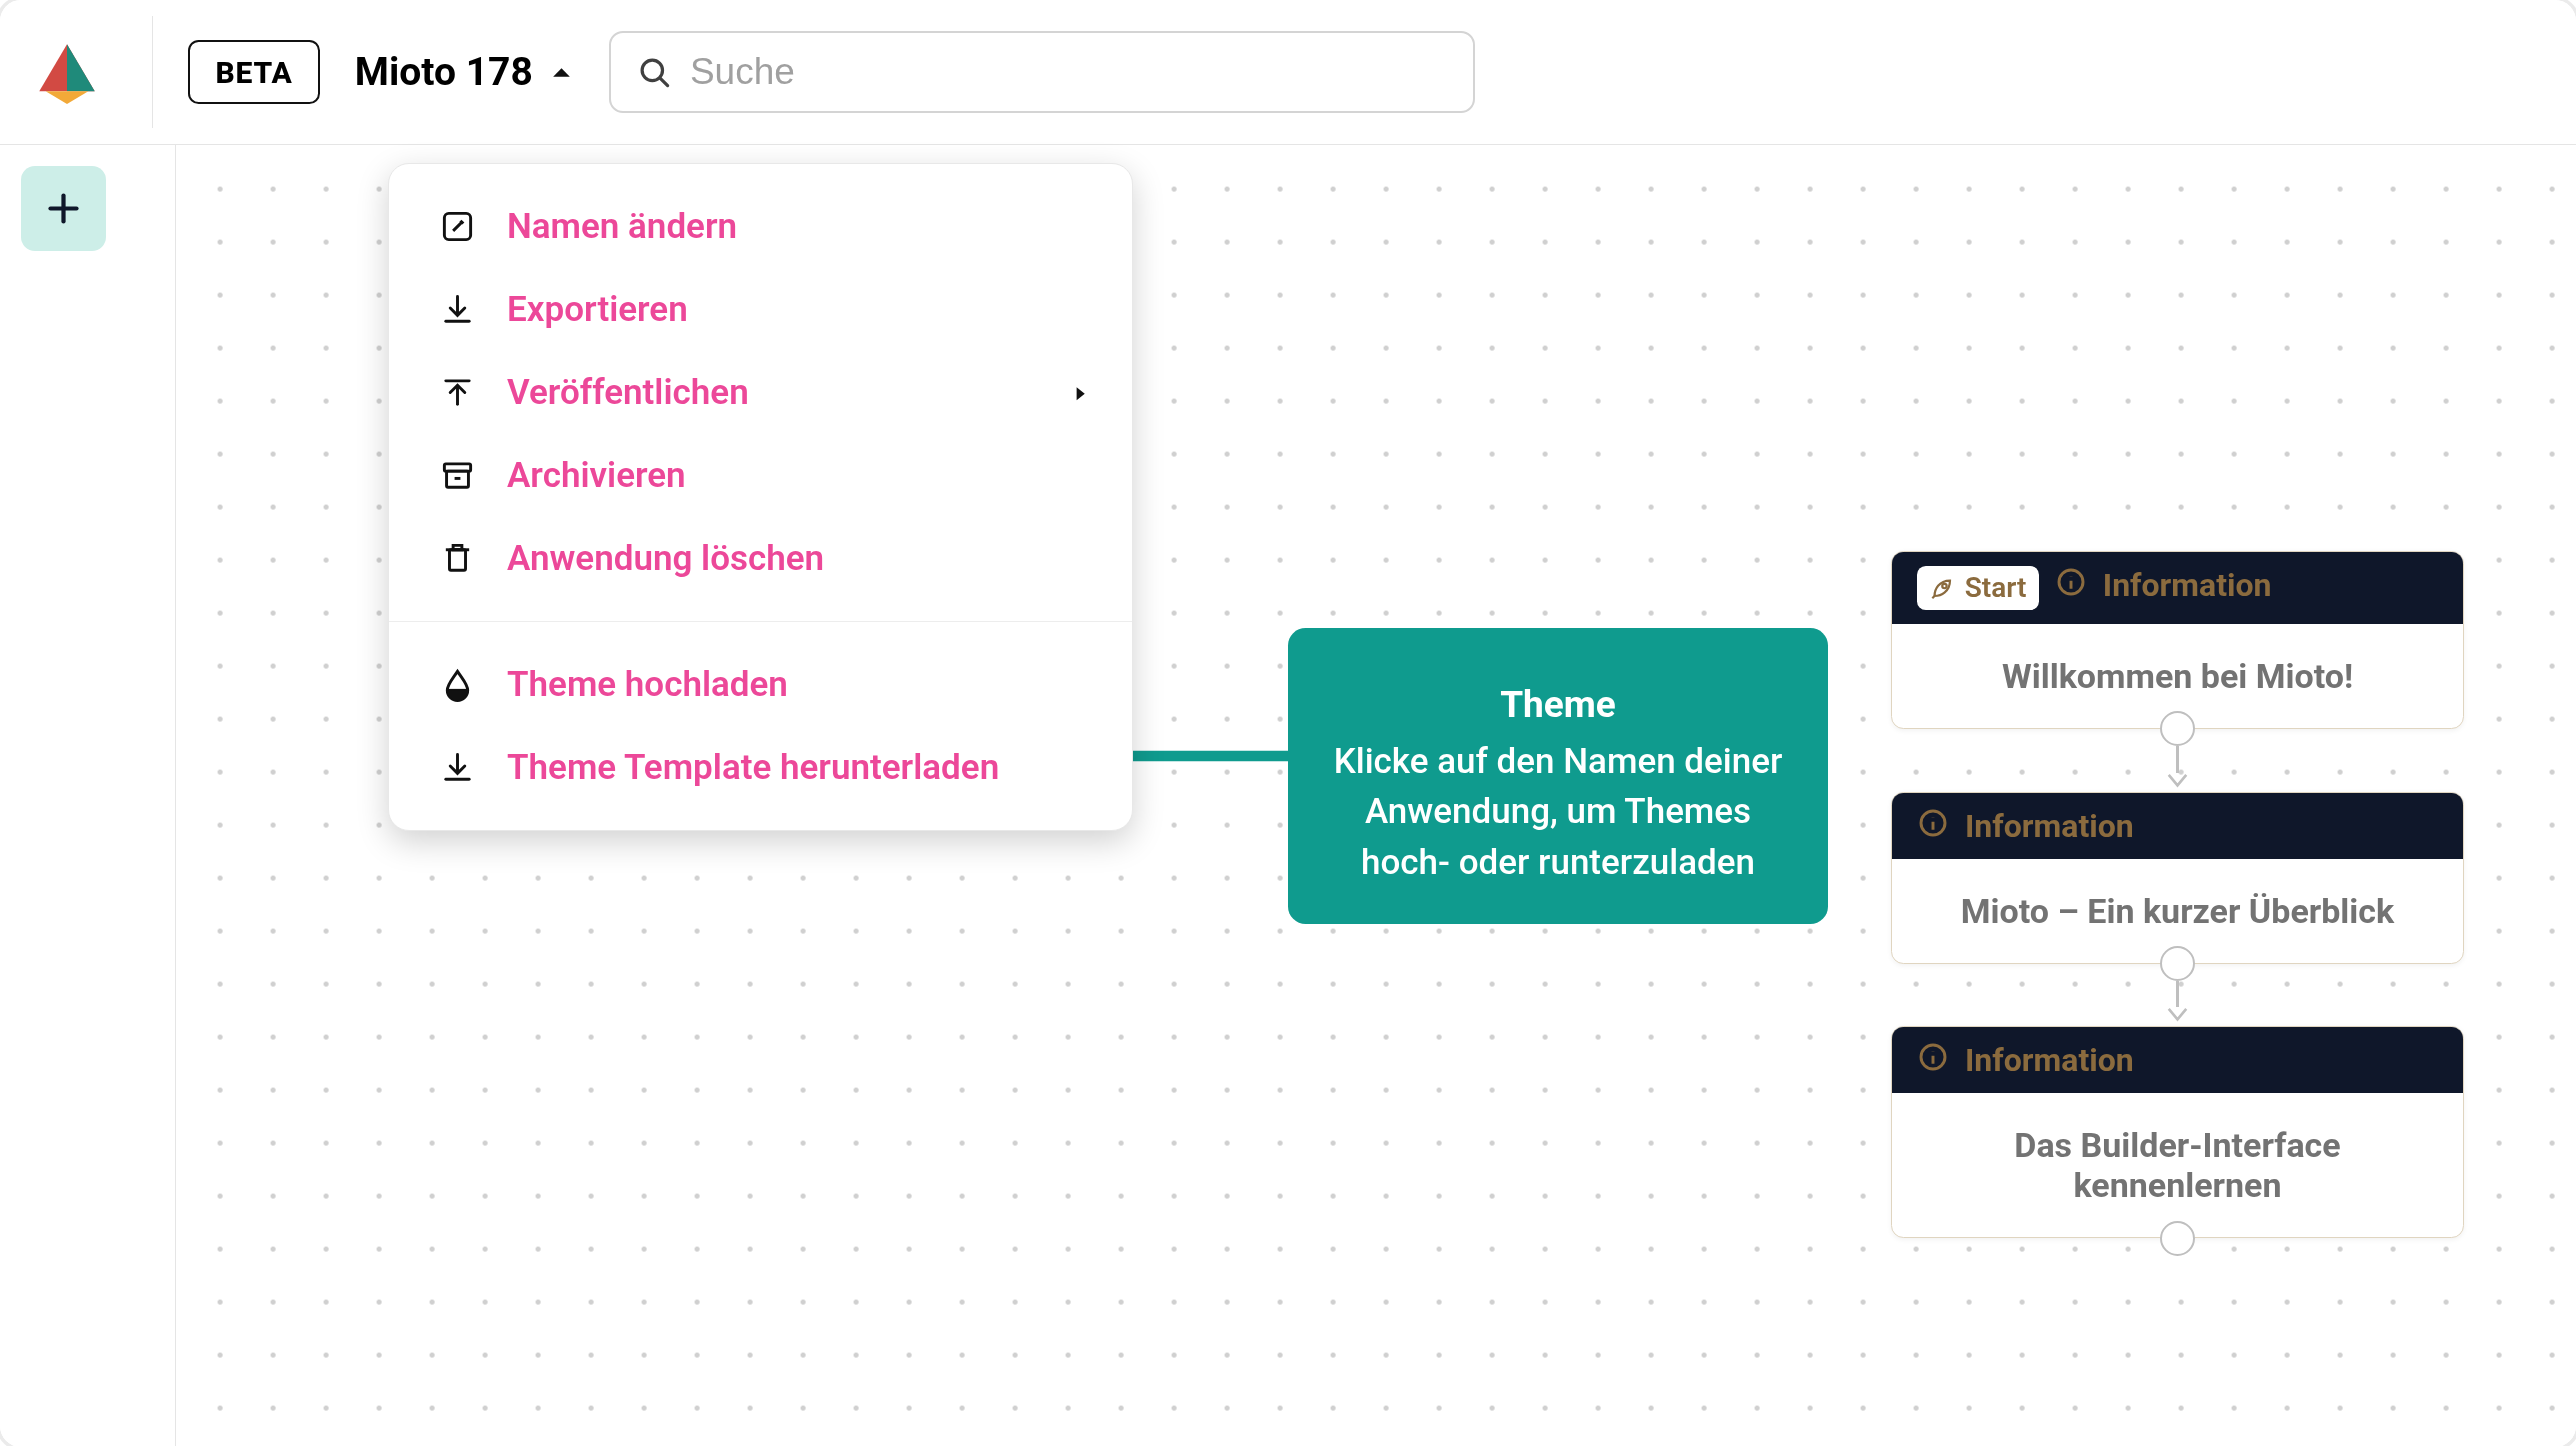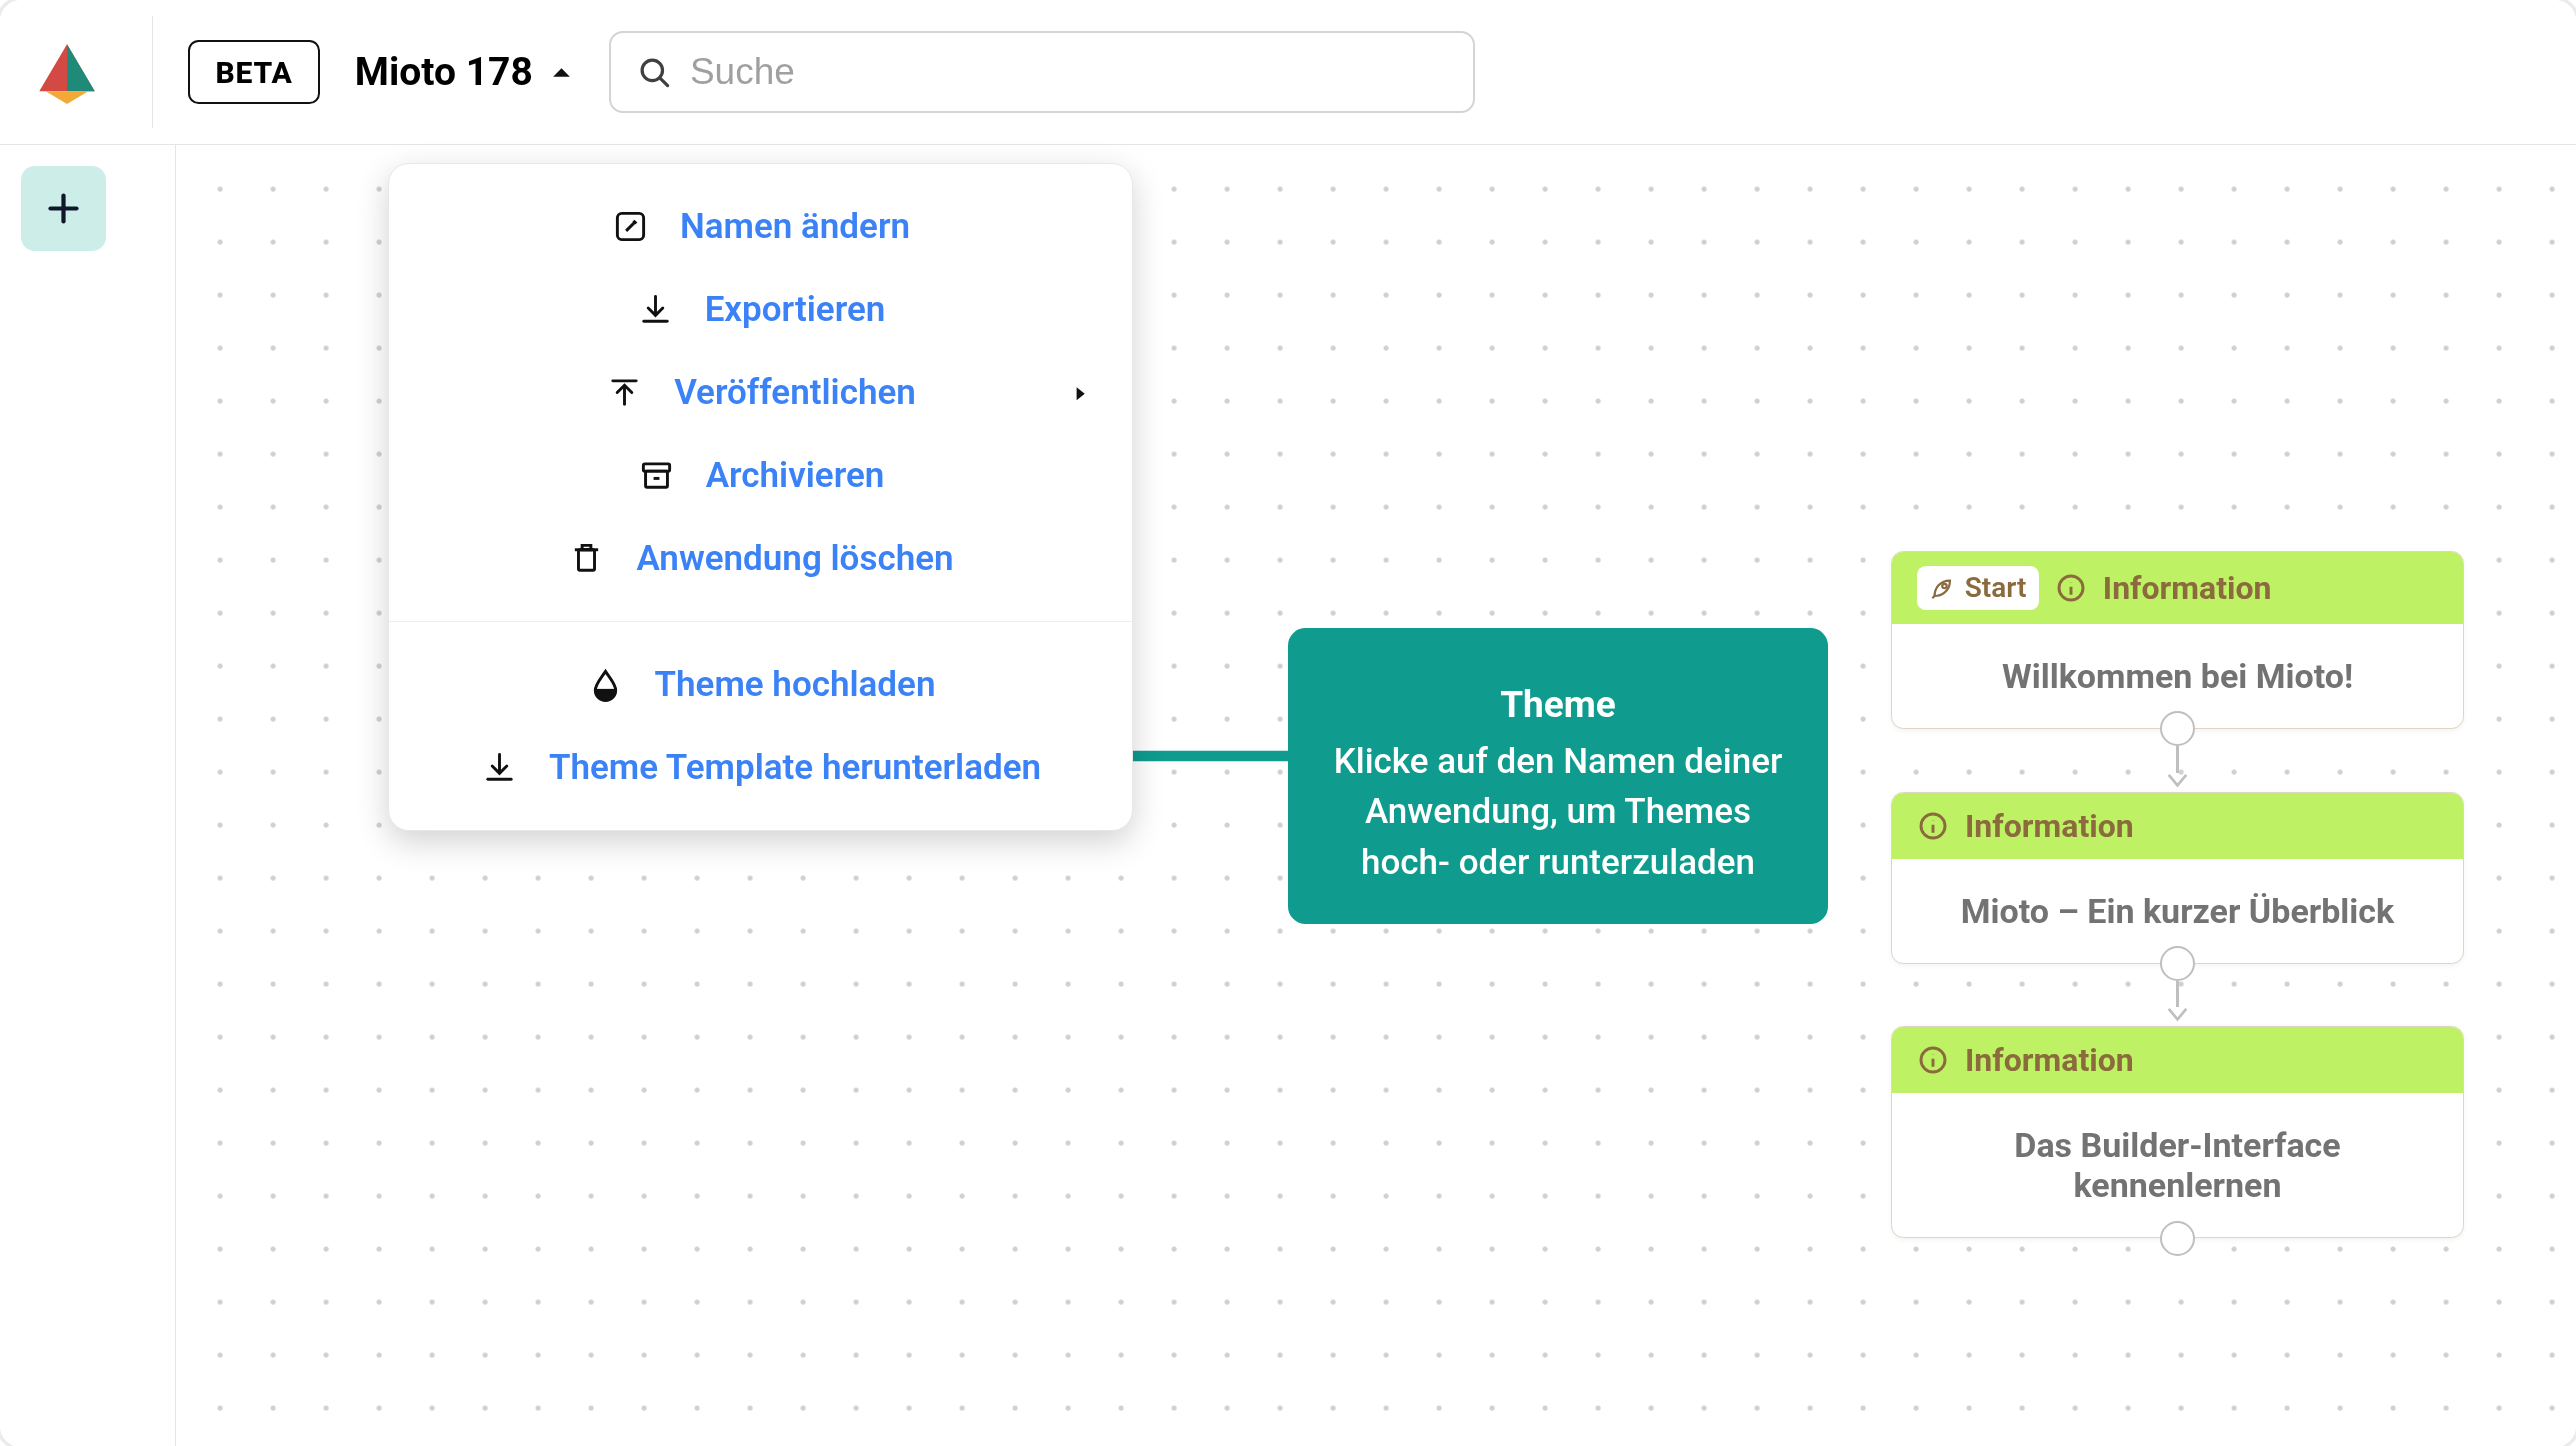--- a/index.html
+++ b/index.html
@@ -136,24 +136,23 @@
   .menu-section + .menu-section {
     border-top: 1.8px solid #ededed;
   }
   .menu-item {
     display: flex;
     align-items: center;
     gap: 30px;
     padding: 21px 49px;
     font-size: 35px;
     font-weight: 600;
-    color: #3b82f6;
+    color: #ec4899;
     cursor: pointer;
     position: relative;
-    justify-content: center;
   }
   .menu-item .icon {
     width: 39px;
     height: 39px;
     display: flex;
     align-items: center;
     justify-content: center;
   }
   .menu-item .icon svg { width: 35px; height: 35px; stroke: #111; fill: none; stroke-width: 2; }
   .menu-item .chevron {
@@ -204,23 +203,23 @@
   }
   .node {
     width: 573px;
     border: 1.8px solid #e0d5c0;
     border-radius: 12.4px;
     overflow: hidden;
     background: #ffffff;
     box-shadow: 0 1.8px 5.3px rgba(0,0,0,0.05);
   }
   .node-header {
-    background: #bef264;
-    display: flex;
-    align-items: center;
+    background: #0f172a;
+    display: flex;
+    align-items: flex-start;
     gap: 16px;
     padding: 14px 25px;
     color: #8b6b3e;
     font-weight: 700;
     font-size: 32px;
   }
   .node-header svg { width: 32px; height: 32px; stroke: #8b6b3e; fill: none; stroke-width: 2.2; }
   .start-pill {
     background: #ffffff;
     border-radius: 8.8px;

